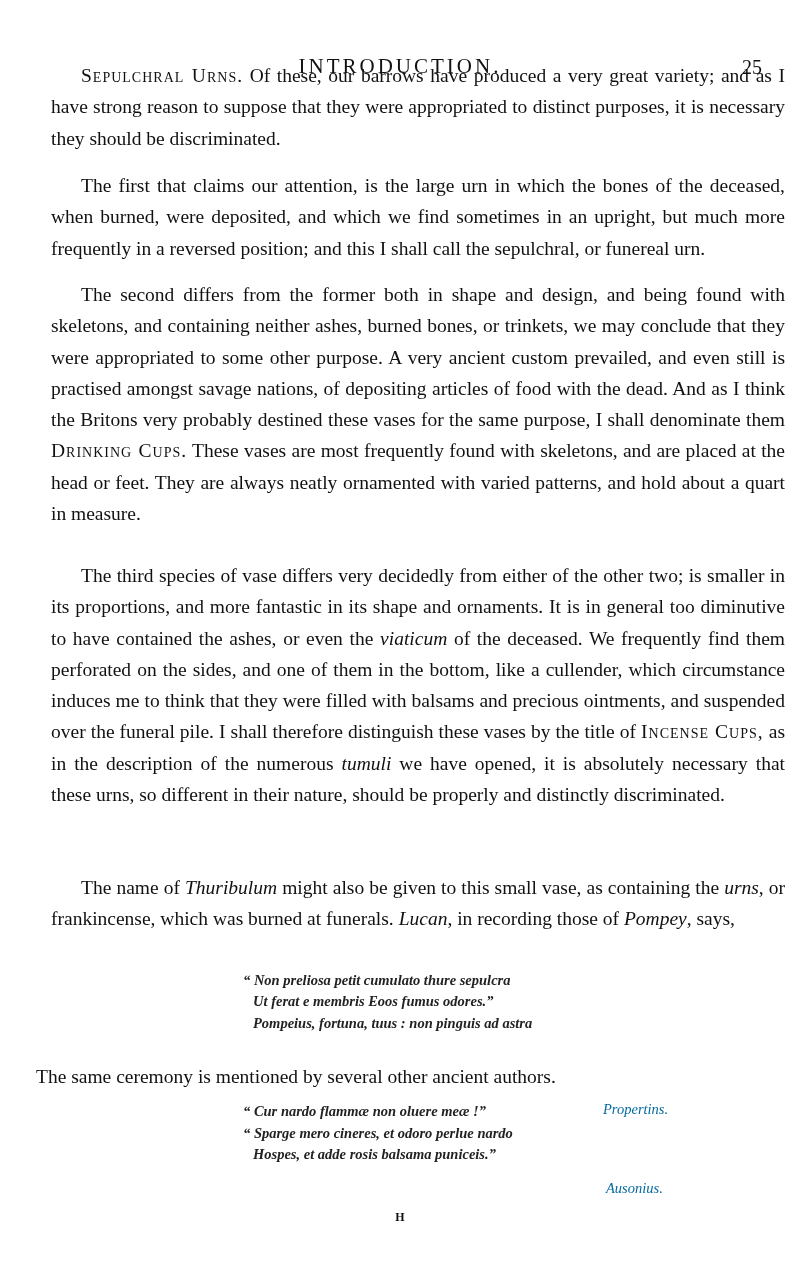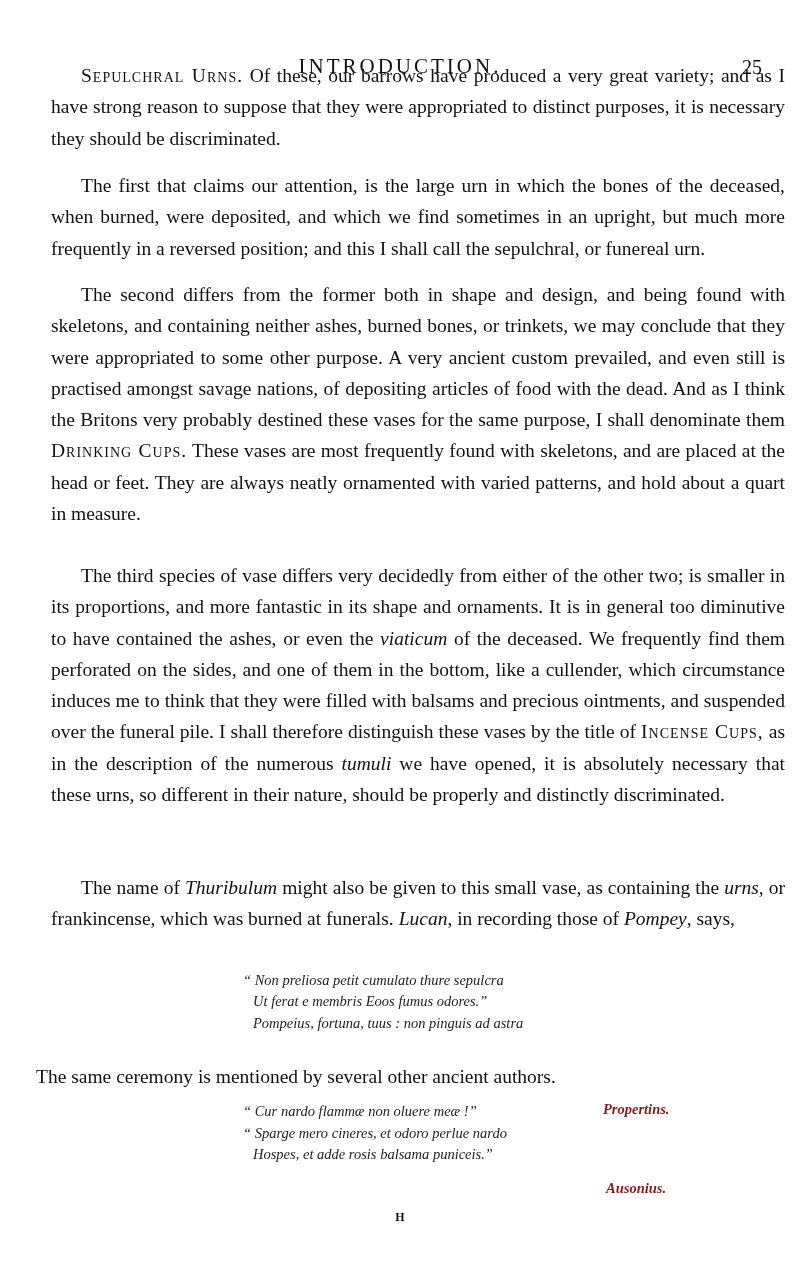--- a/index.html
+++ b/index.html
@@ -7,24 +7,24 @@
          font-family: "Liberation Serif", "DejaVu Serif", serif; color: #111; }
   .header { position: absolute; top: 4px; left: 0; width: 800px; height: 36px; margin-top: 44px; }
   .running-title { position: absolute; left: 0; width: 800px; top: 6px; text-align: center;
         font-size: 21px; letter-spacing: 3px; }
   .page-num { position: absolute; right: 38px; top: 8px; font-size: 20px; }
   .para { position: absolute; left: 32px; width: 734px; font-size: 19.5px; line-height: 31.3px;
           text-align: justify; margin: 0; }
   .para.indent { text-indent: 30px; margin-left: 19px; }
   .sc { font-variant: small-caps; letter-spacing: 1px; }
   i { font-style: italic; }
-  .verse { position: absolute; font-style: italic; font-size: 14.5px; line-height: 21.3px; font-weight: normal; color: #222; }
+  .verse { position: absolute; font-style: italic; font-size: 14.5px; line-height: 21.3px; font-weight: bold; color: #222; }
   .verse .line { display: block; white-space: nowrap; }
   .verse .line.cont { padding-left: 10px; }
-  .attr { position: absolute; font-style: italic; font-size: 14.5px; font-weight: bold; color: #7f1d1d; }
+  .attr { position: absolute; font-style: italic; font-size: 14.5px; font-weight: normal; color: #0369a1; }
   .sig { position: absolute; left: 0; width: 800px; top: 1210px; text-align: center; font-size: 12px; font-weight: bold; }
 </style>
 </head>
 <body>
 
 <div class="header">
   <div class="running-title">INTRODUCTION.</div>
   <div class="page-num">25</div>
 </div>
 

